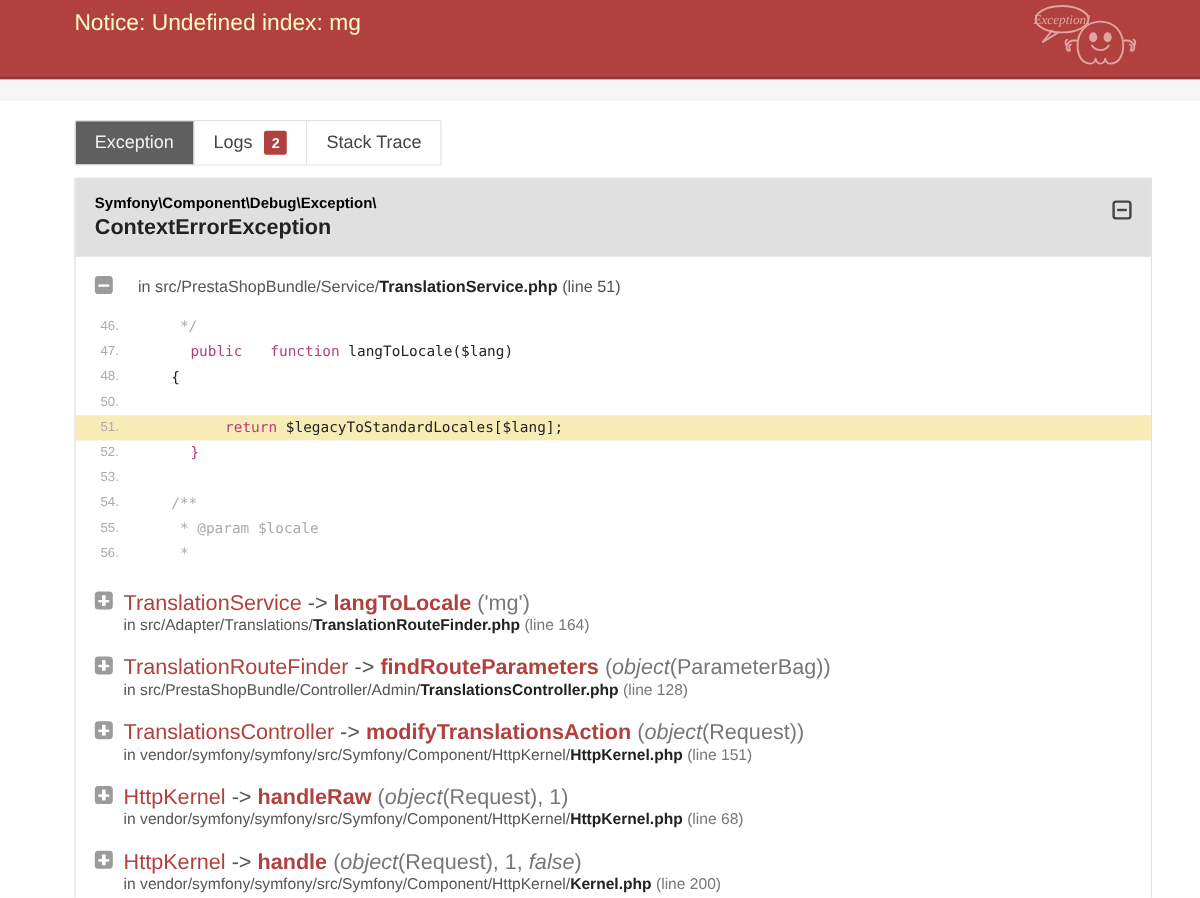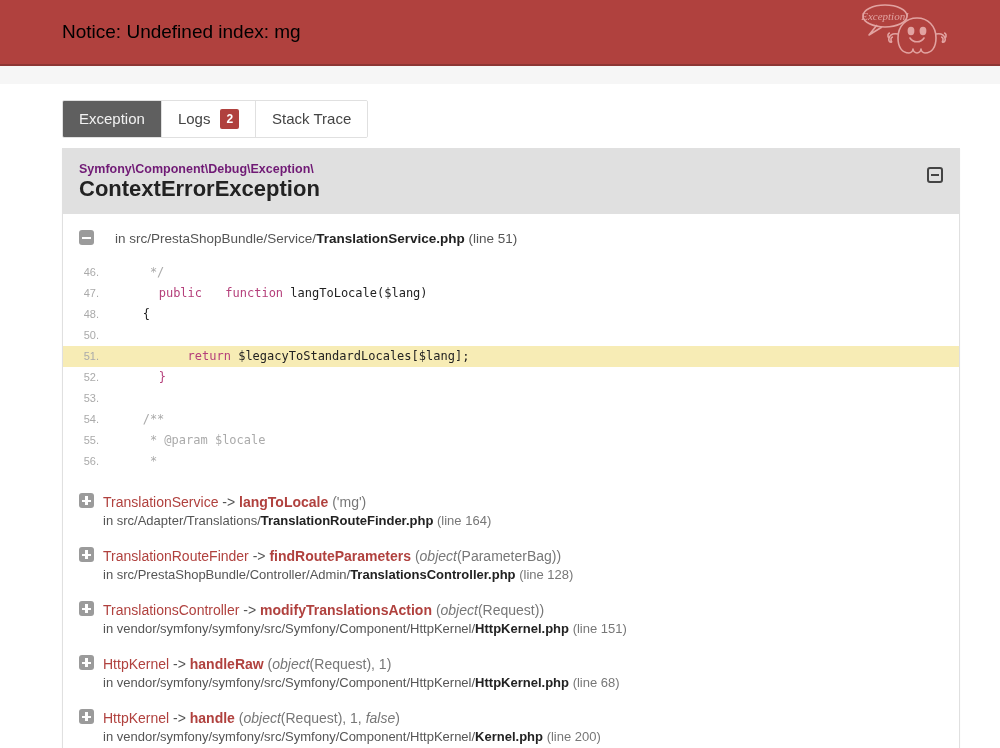--- a/index.html
+++ b/index.html
@@ -16,24 +16,24 @@
   
   .exception-header {
     position: relative;
     height: 66px;
     background: #b0413e;
     border-bottom: 2px solid #8d3634;
     overflow: hidden;
   }
   .exception-header .message {
     position: absolute;
-    left: 62px; top: 16px;
+    left: 62px; top: 4px;
     font-size: 19px;
     line-height: 32px;
-    color: #000000;
+    color: #fef9c3;
     font-weight: normal;
     white-space: nowrap;
   }
   .symfony-logo {
     position: absolute;
     right: 35px; top: 2px;
     width: 110px; height: 62px;
   }
 
   
@@ -91,26 +91,26 @@
     border: 1px solid #e0e0e0;
     box-shadow: 0 1px 1px rgba(0,0,0,0.05);
   }
   .panel-head {
     background: #e0e0e0;
     padding: 12px 16px 14px 16px;
     position: relative;
   }
   .panel-head .ns {
     font-size: 12.5px;
-    color: #701a75;
+    color: #000000;
     line-height: 16px;
     font-weight: bold;
   }
   .panel-head .cls {
-    font-size: 22px;
+    font-size: 18px;
     color: #222;
     font-weight: bold;
     line-height: 22px;
     margin-top: 1px;
   }
   .toggle-square {
     display: inline-block;
     width: 15px; height: 15px;
     border-radius: 3px;
     background: #9b9b9b;
@@ -194,21 +194,21 @@
   
   .trace-list { padding: 0 16px; }
   .trace-item {
     display: flex;
     align-items: flex-start;
     gap: 9px;
     padding: 9px 0 8px 0;
   }
   .trace-item .lines { line-height: 17px; }
   .trace-call {
-    font-size: 14px;
+    font-size: 18px;
     color: #b0413e;
     line-height: 18px;
   }
   .trace-call .sep { color: #555; }
   .trace-call .fn { font-weight: bold; color: #b0413e; }
   .trace-call .args { color: #777; }
   .trace-call .args i { font-style: italic; }
   .trace-file {
     font-size: 13px;
     color: #555;

